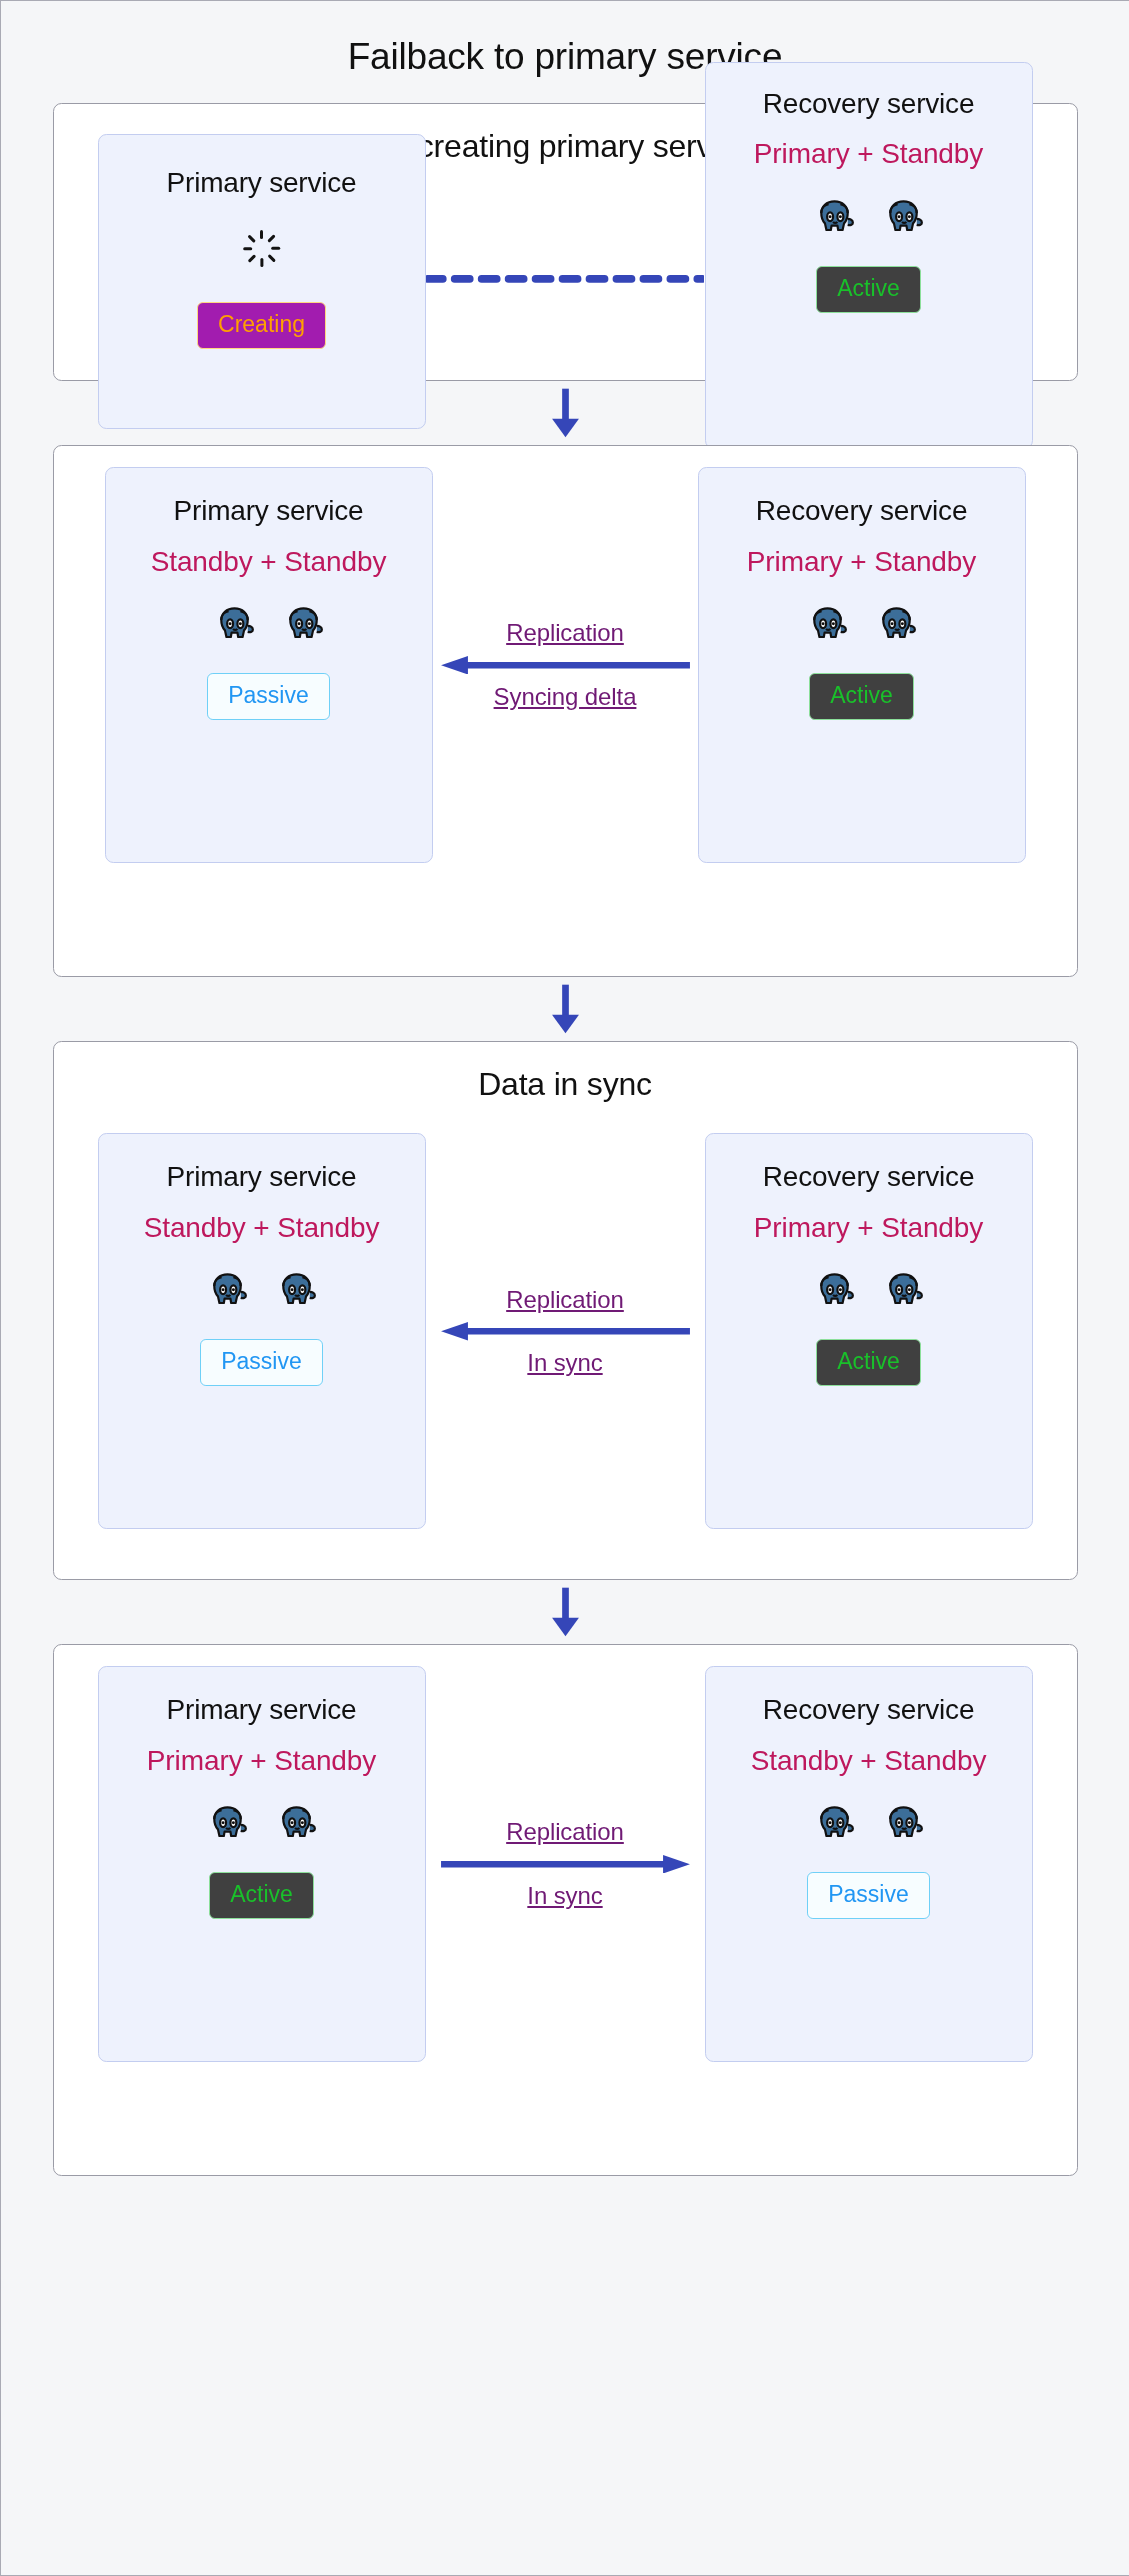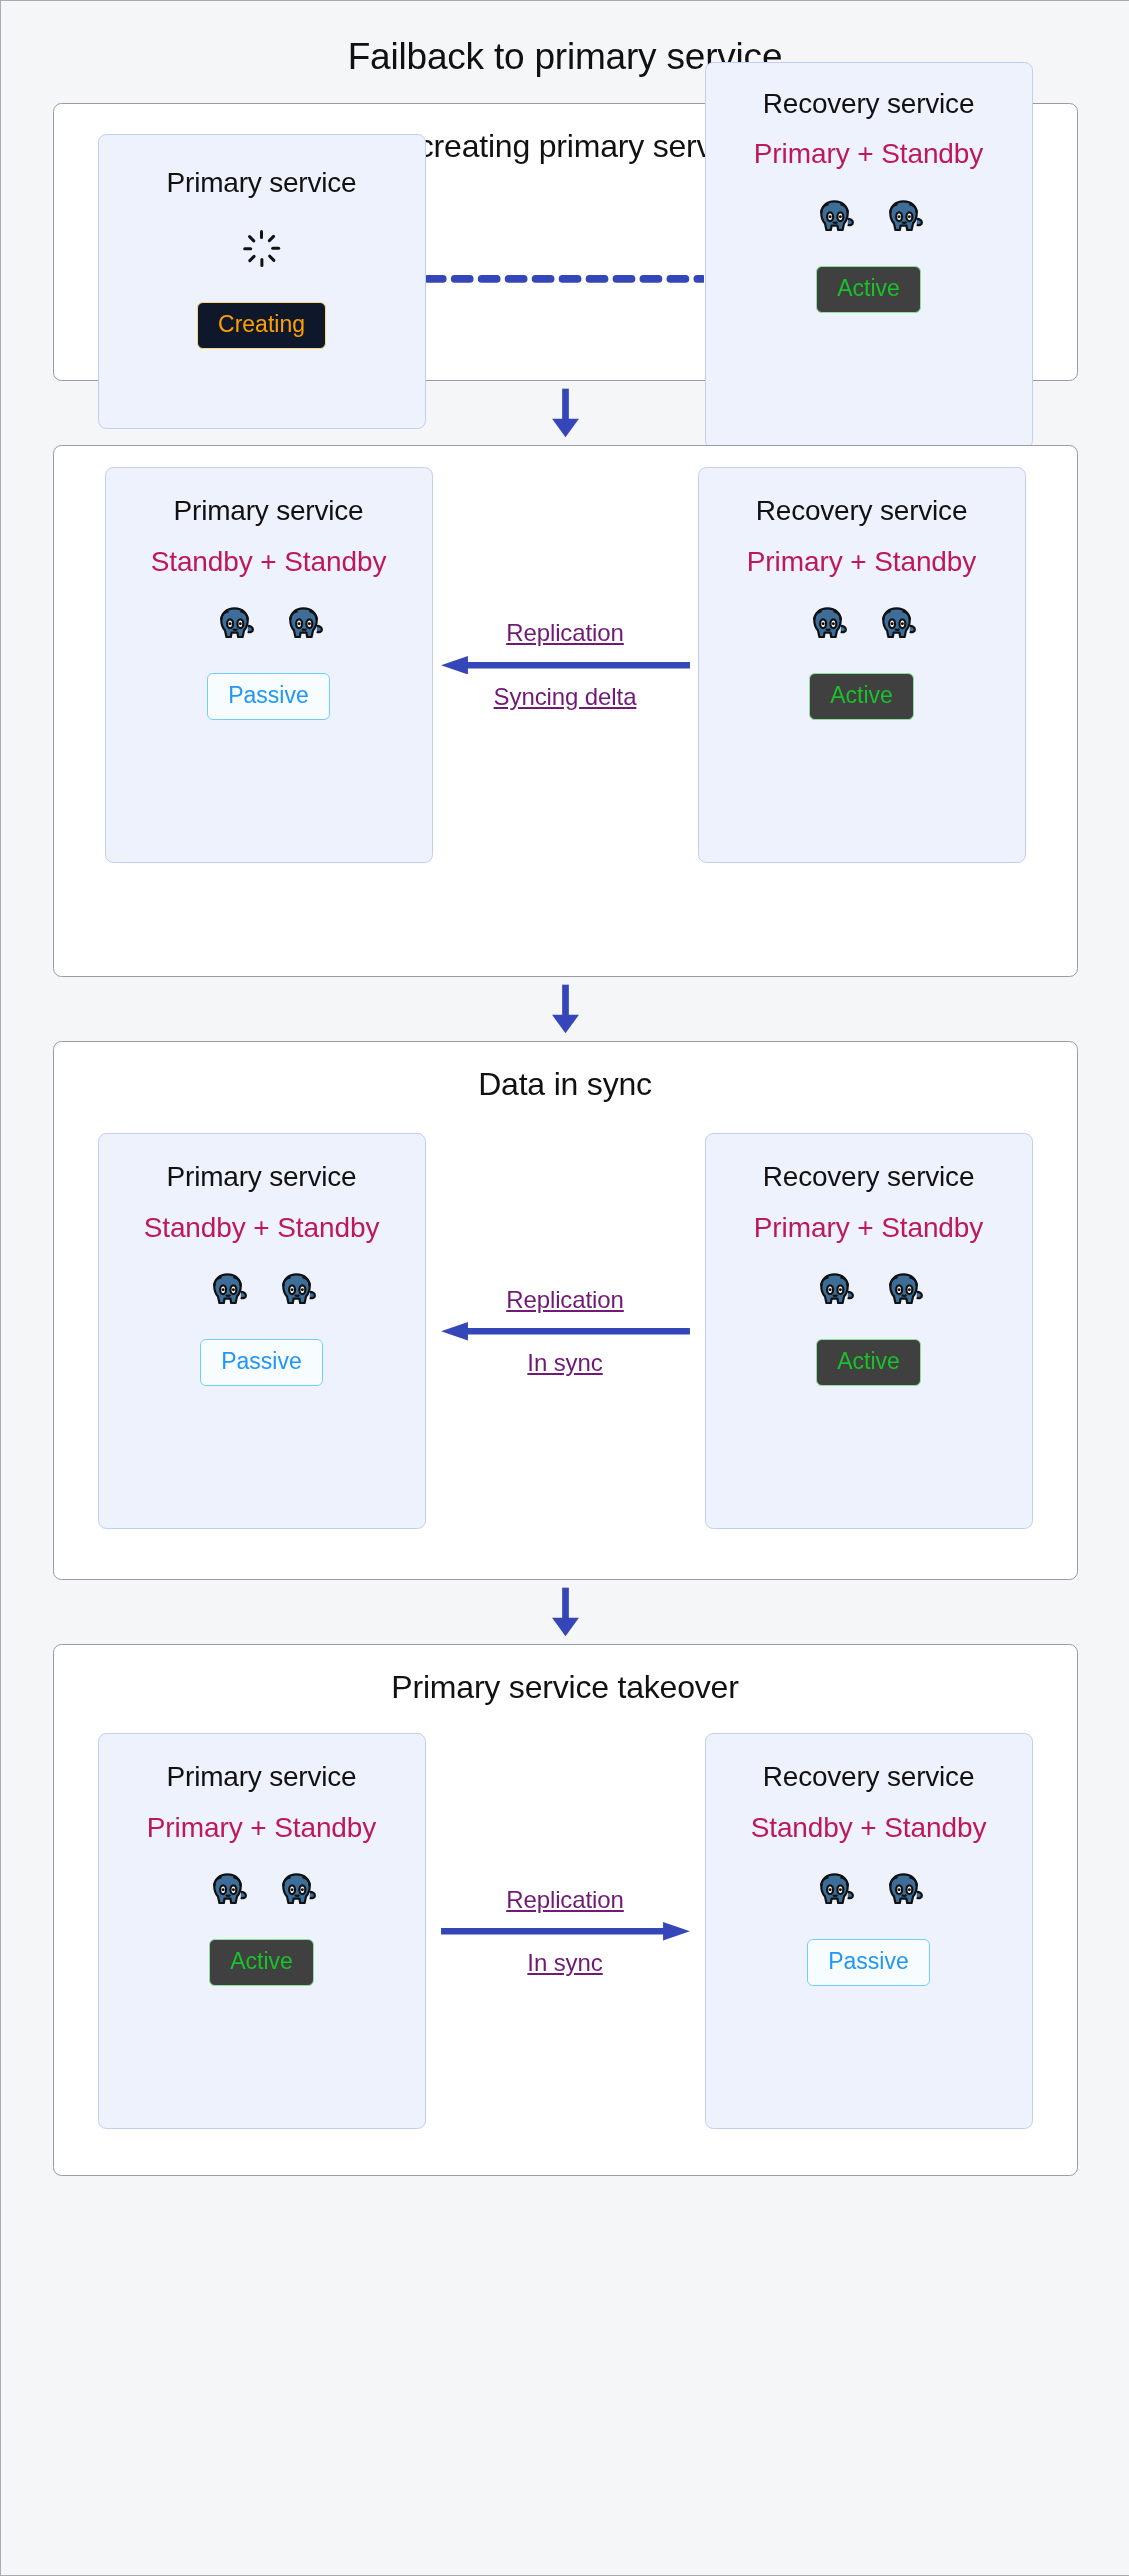--- a/index.html
+++ b/index.html
@@ -94,21 +94,21 @@
     font-size: 23px;
     line-height: 1;
     border-radius: 5.9px;
     border: 1.7px solid;
     padding: 10px 20px 11.8px 20px;
     text-align: center;
     white-space: nowrap;
   }
   .badge-active  { color: #19c12a; border-color: #8ce09a; background: #404040; }
   .badge-passive { color: #2196f3; border-color: #6fd0f7; background: #f7fdff; }
-  .badge-creating{ color: #ffa000; border-color: #ffd780; background: #0f172a; }
+  .badge-creating{ color: #ffa000; border-color: #ffd780; background: #a21caf; }
 
   
   .spinner { position: relative; width: 39px; height: 39px; }
   .spinner i {
     position: absolute;
     left: 50%; top: 50%;
     width: 3.4px; height: 9.3px;
     margin-left: -1.7px; margin-top: -18.5px;
     background: #131313;
     border-radius: 1.7px;
@@ -393,21 +393,20 @@
   </div>
 
   <div class="step-arrow">
     <svg width="37" height="52" viewBox="0 0 44 62">
       <line x1="22" y1="2" x2="22" y2="40" stroke="#3546b8" stroke-width="8"></line>
       <polygon points="6,38 38,38 22,60" fill="#3546b8"></polygon>
     </svg>
   </div>
 
   <div class="stage" style="height:532px;">
-    <div class="stage-title">Primary service takeover</div>
     <div class="stage-body" style="padding:0 44px; height:438px;">
 
       <div class="svc" style="width:328px; height:396px; padding:27px 0 25px 0;">
         <div class="svc-title">Primary service</div>
         <div class="svc-sub" style="margin-top:18.5px;">Primary + Standby</div>
         <div class="nodes" style="margin-top:23.6px;">
           <svg class="pg-icon" width="47" height="47" viewBox="0 0 64 64">
             <g stroke="#111" stroke-width="3" stroke-linejoin="round" fill="#3c6e99">
               <path d="M14 26c0-9 7-16 18-16s18 7 18 16c0 6-2 11-5 14l-2 9h-6l-1-6h-8l-1 6h-6l-2-9c-3-3-5-8-5-14z"></path>
               <path d="M24 14c-6 1-10 6-10 12" fill="none"></path>

